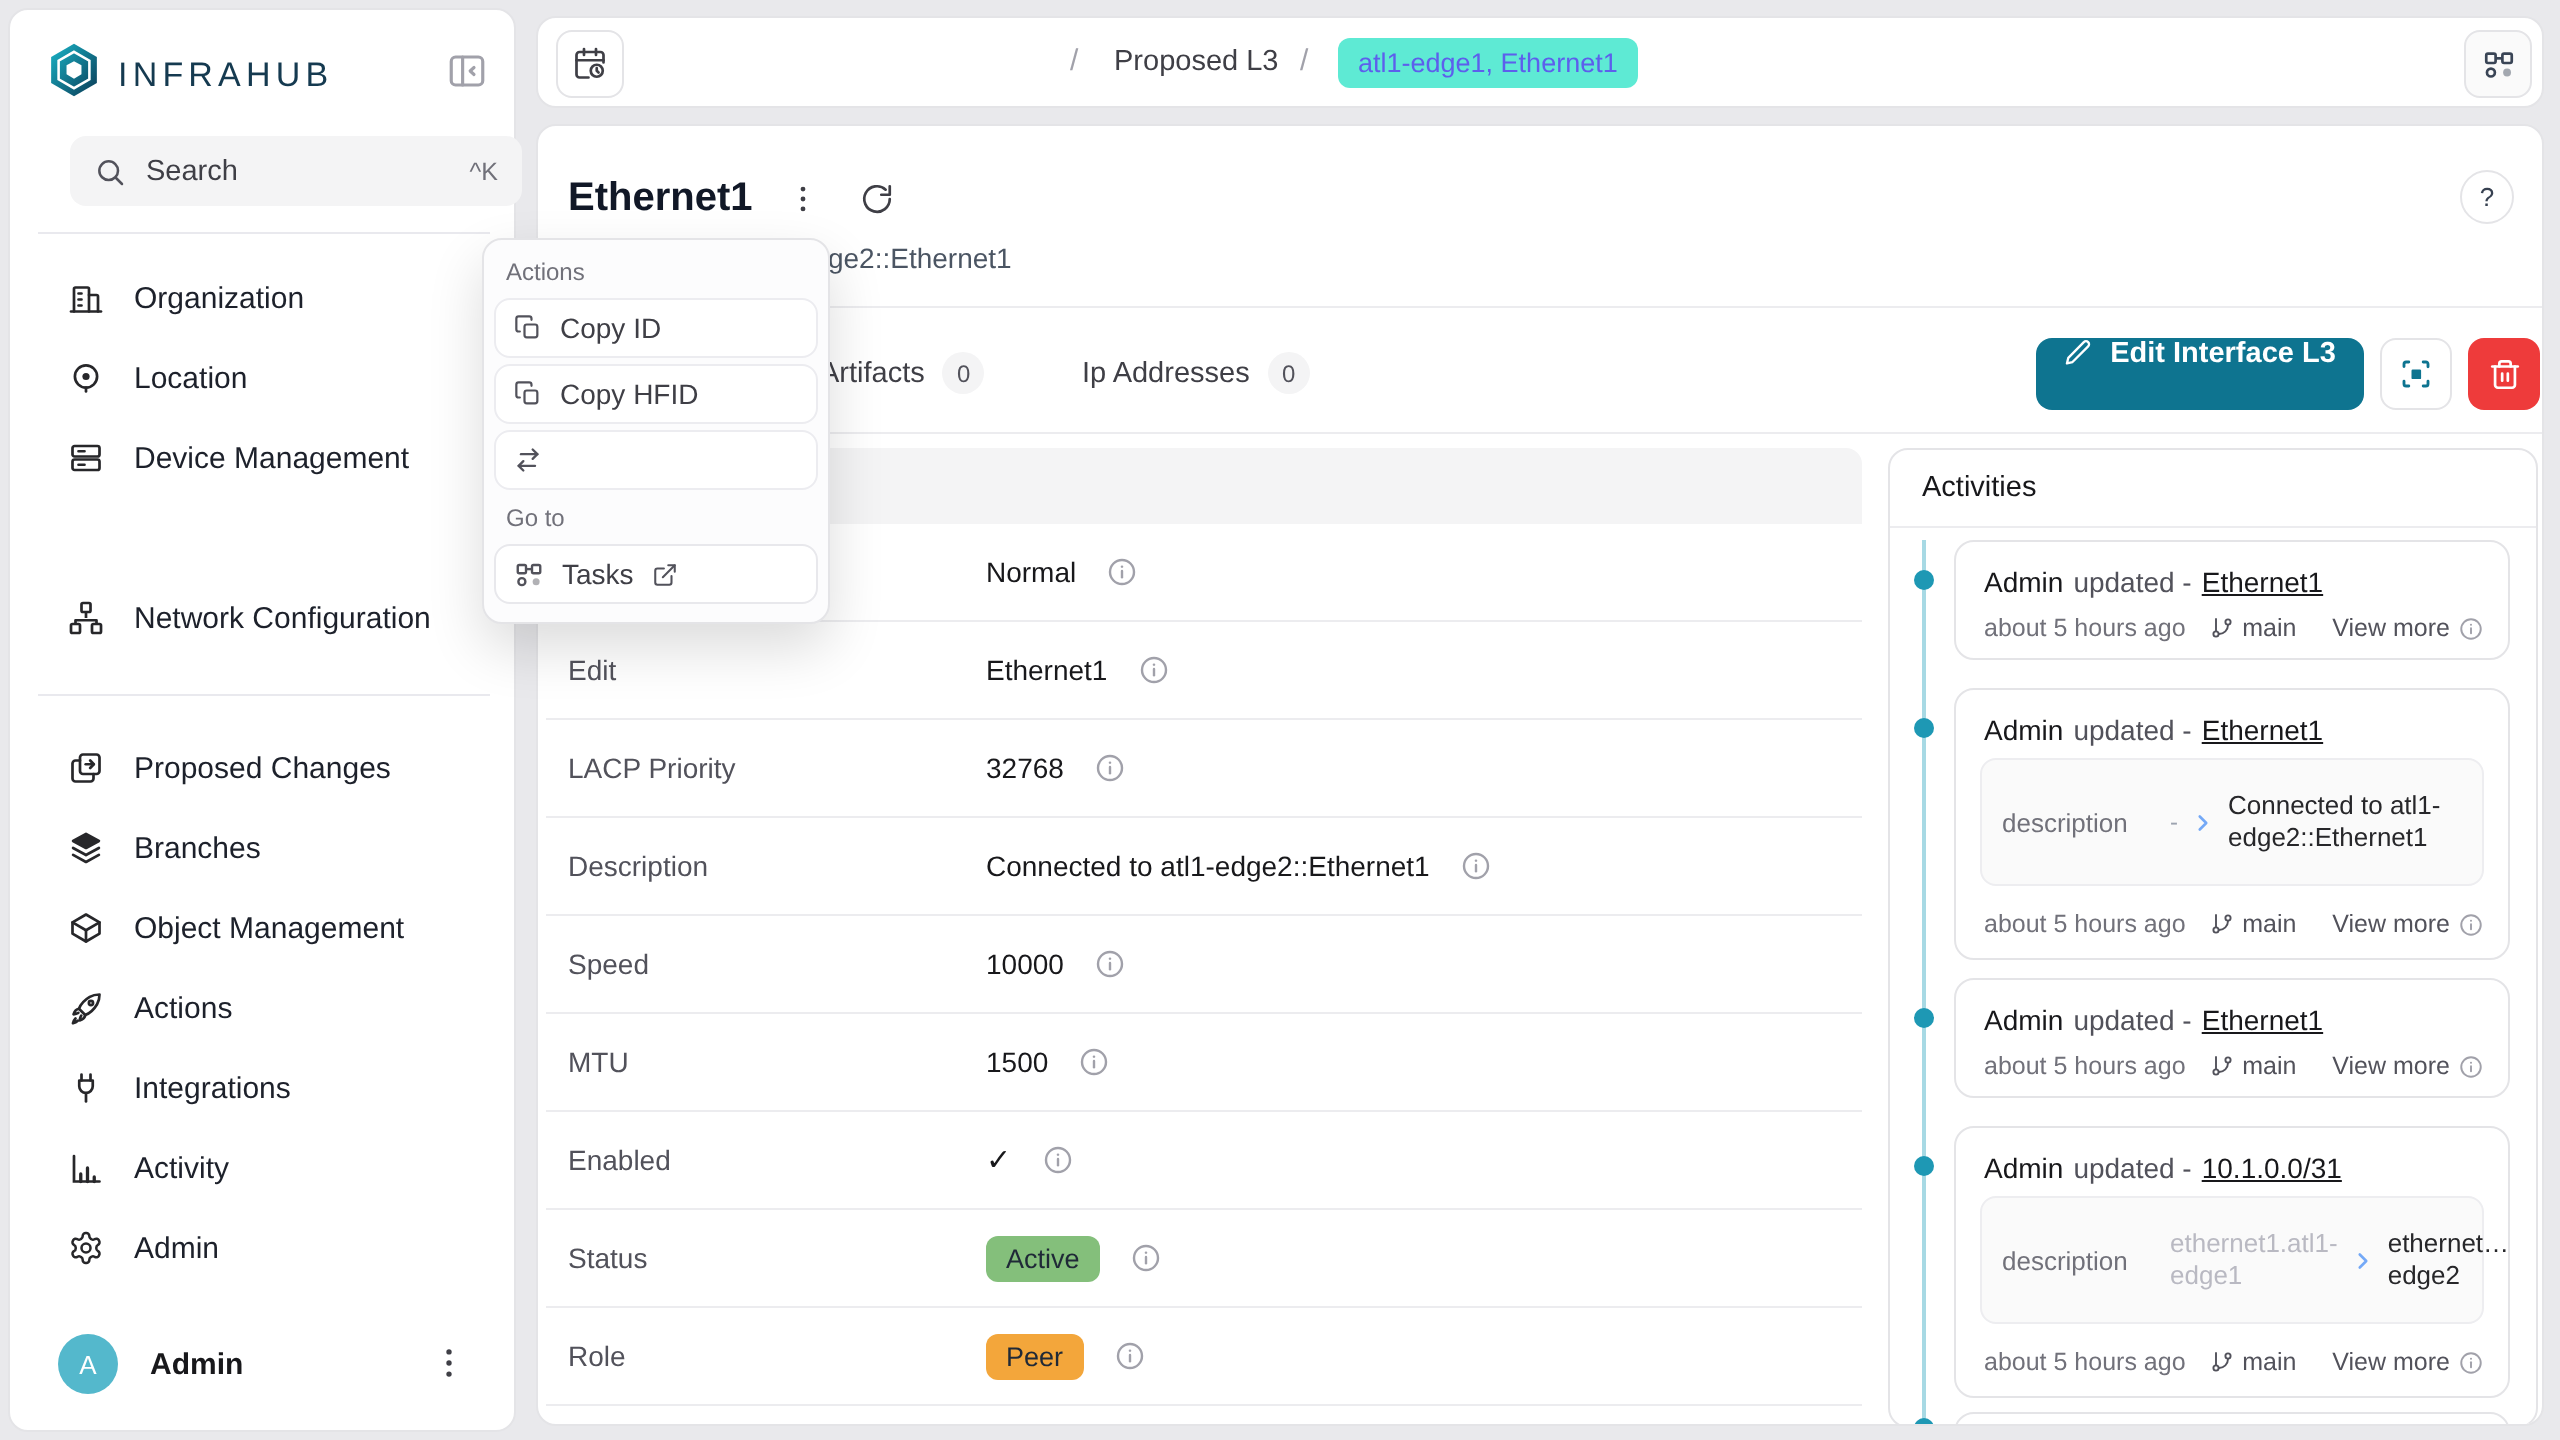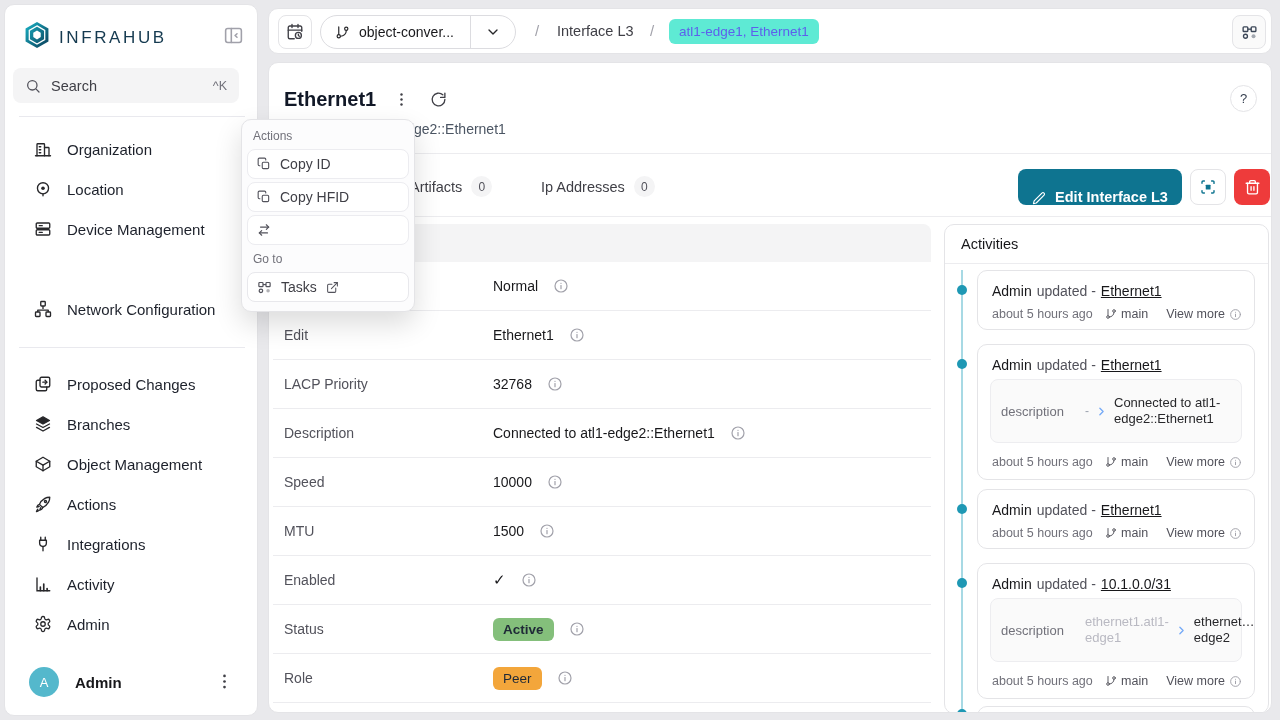--- a/index.html
+++ b/index.html
@@ -24,21 +24,21 @@
   .bc-link{color:#3f3f46;font-size:14.5px}
   .bc-pill{background:#5eead4;border-radius:6px;display:flex;align-items:center;padding:0 10px;height:25px;
            font-size:13.5px;cursor:pointer}
   
   .ptitle{font-size:20px;font-weight:bold;color:#111827}
   .psub{font-size:14px;color:#4b5563}
   .tab{position:absolute;display:flex;align-items:center;gap:9px;font-size:14.5px;color:#3f3f46;cursor:pointer}
   .nbadge{width:21px;height:21px;border-radius:50%;background:#f4f4f5;color:#52525b;font-size:12px;
           display:flex;align-items:center;justify-content:center}
   .btn-teal{background:#0e7490;color:#fff;border:none;border-radius:8px;font-size:14.5px;font-weight:bold;
-            display:flex;align-items:flex-end;justify-content:center;gap:9px;cursor:pointer;font-family:inherit}
+            display:flex;align-items:flex-start;justify-content:center;gap:9px;cursor:pointer;font-family:inherit}
   .btn-red{background:#ee3b3b;color:#fff;border:none;border-radius:8px;display:flex;align-items:center;justify-content:center;cursor:pointer}
   
   .trow{position:absolute;left:0;width:658px;height:49px;display:flex;align-items:center;border-bottom:1px solid #ececef}
   .tlabel{width:220px;padding-left:11px;color:#52525b;font-size:14px}
   .tval{display:flex;align-items:center;gap:15px;font-size:14px;color:#18181b}
   .info{width:16px;height:16px;color:#a1a1aa;cursor:pointer}
   .badge{border-radius:6px;padding:4px 10px;font-size:13.5px;color:#1f2937}
   
   .act-card{position:absolute;left:32px;width:278px;background:#fff;border:1px solid #e4e4e7;border-radius:10px;padding:12px 14px}
   .act-title{font-size:14px;display:flex;gap:5px;flex-wrap:wrap}
@@ -229,21 +229,21 @@
 
 <div class="abs card" style="left:4px;top:4px;width:254px;height:712px">
   <svg class="abs" style="left:18px;top:16px" width="28" height="28">
       <use href="#i-logo"></use>
     </svg>
   <div class="abs brand" style="left:54px;top:23px">INFRAHUB</div>
   <svg class="abs" style="left:218px;top:20px;color:#a1a1aa" width="21" height="21">
       <use href="#i-panel"></use>
     </svg>
 
-  <div class="abs search" style="left:8px;top:63px;width:226px;height:35px">
+  <div class="abs search" style="left:30px;top:63px;width:226px;height:35px">
     <svg width="16" height="16" style="color:#52525b">
         <use href="#i-search"></use>
       </svg>
     <span style="font-size:14.5px;color:#3f3f46">Search</span>
     <span style="margin-left:auto;font-size:12.5px;color:#71717a">^K</span>
   </div>
   <div class="hr" style="top:111px"></div>
 
   <div class="navitem" style="top:164px">
       <svg>
@@ -323,32 +323,22 @@
       </svg>
   </div>
 </div>
 
 <div class="abs card" style="left:268px;top:8px;width:1004px;height:46px;border-radius:10px">
   <div class="abs iconbtn" style="left:9px;top:6px;width:34px;height:34px">
     <svg width="18" height="18" class="ic">
         <use href="#i-calclock"></use>
       </svg>
   </div>
-  <div class="abs pill" style="left:51px;top:6px;width:196px;height:34px">
-    <svg width="15" height="15" style="margin-left:14px;color:#27272a">
-        <use href="#i-branch"></use>
-      </svg>
-    <span style="margin-left:9px;font-size:14px;color:#18181b">object-conver...</span>
-    <div style="margin-left:auto;width:1px;height:34px;background:#dcdce0"></div>
-    <svg width="16" height="16" style="margin:0 14px;color:#27272a">
-        <use href="#i-chevdown"></use>
-      </svg>
-  </div>
   <span class="abs bc-sep" style="left:266px;top:13px">/</span>
-  <span class="abs bc-link" style="left:288px;top:14px">Interface L3</span>
+  <span class="abs bc-link" style="left:288px;top:14px">Proposed L3</span>
   <span class="abs bc-sep" style="left:381px;top:13px">/</span>
   <div class="abs bc-pill" style="left:400px;top:10px">
     <span style="color:#5d5fec">atl1-edge1, Ethernet1</span>
   </div>
   <div class="abs iconbtn" style="left:963px;top:6px;width:34px;height:34px;background:#fafafa">
     <svg width="17" height="17" style="color:#3a4556">
         <use href="#i-workflow"></use>
       </svg>
   </div>
 </div>
@@ -454,21 +444,21 @@
         <div class="tval">
             <span style="font-size:15px">✓</span>
             <svg class="info">
               <use href="#i-info"></use>
             </svg>
           </div>
       </div>
       <div class="trow" style="top:343px">
         <div class="tlabel">Status</div>
         <div class="tval">
-            <span class="badge" style="background-color: rgb(132, 191, 123); font-weight: bold;">Active</span>
+            <span class="badge" style="background-color: rgb(132, 191, 123);">Active</span>
             <svg class="info">
               <use href="#i-info"></use>
             </svg>
           </div>
       </div>
       <div class="trow" style="top:392px">
         <div class="tlabel">Role</div>
         <div class="tval">
             <span class="badge" style="background-color: rgb(243, 166, 59);">Peer</span>
             <svg class="info">

